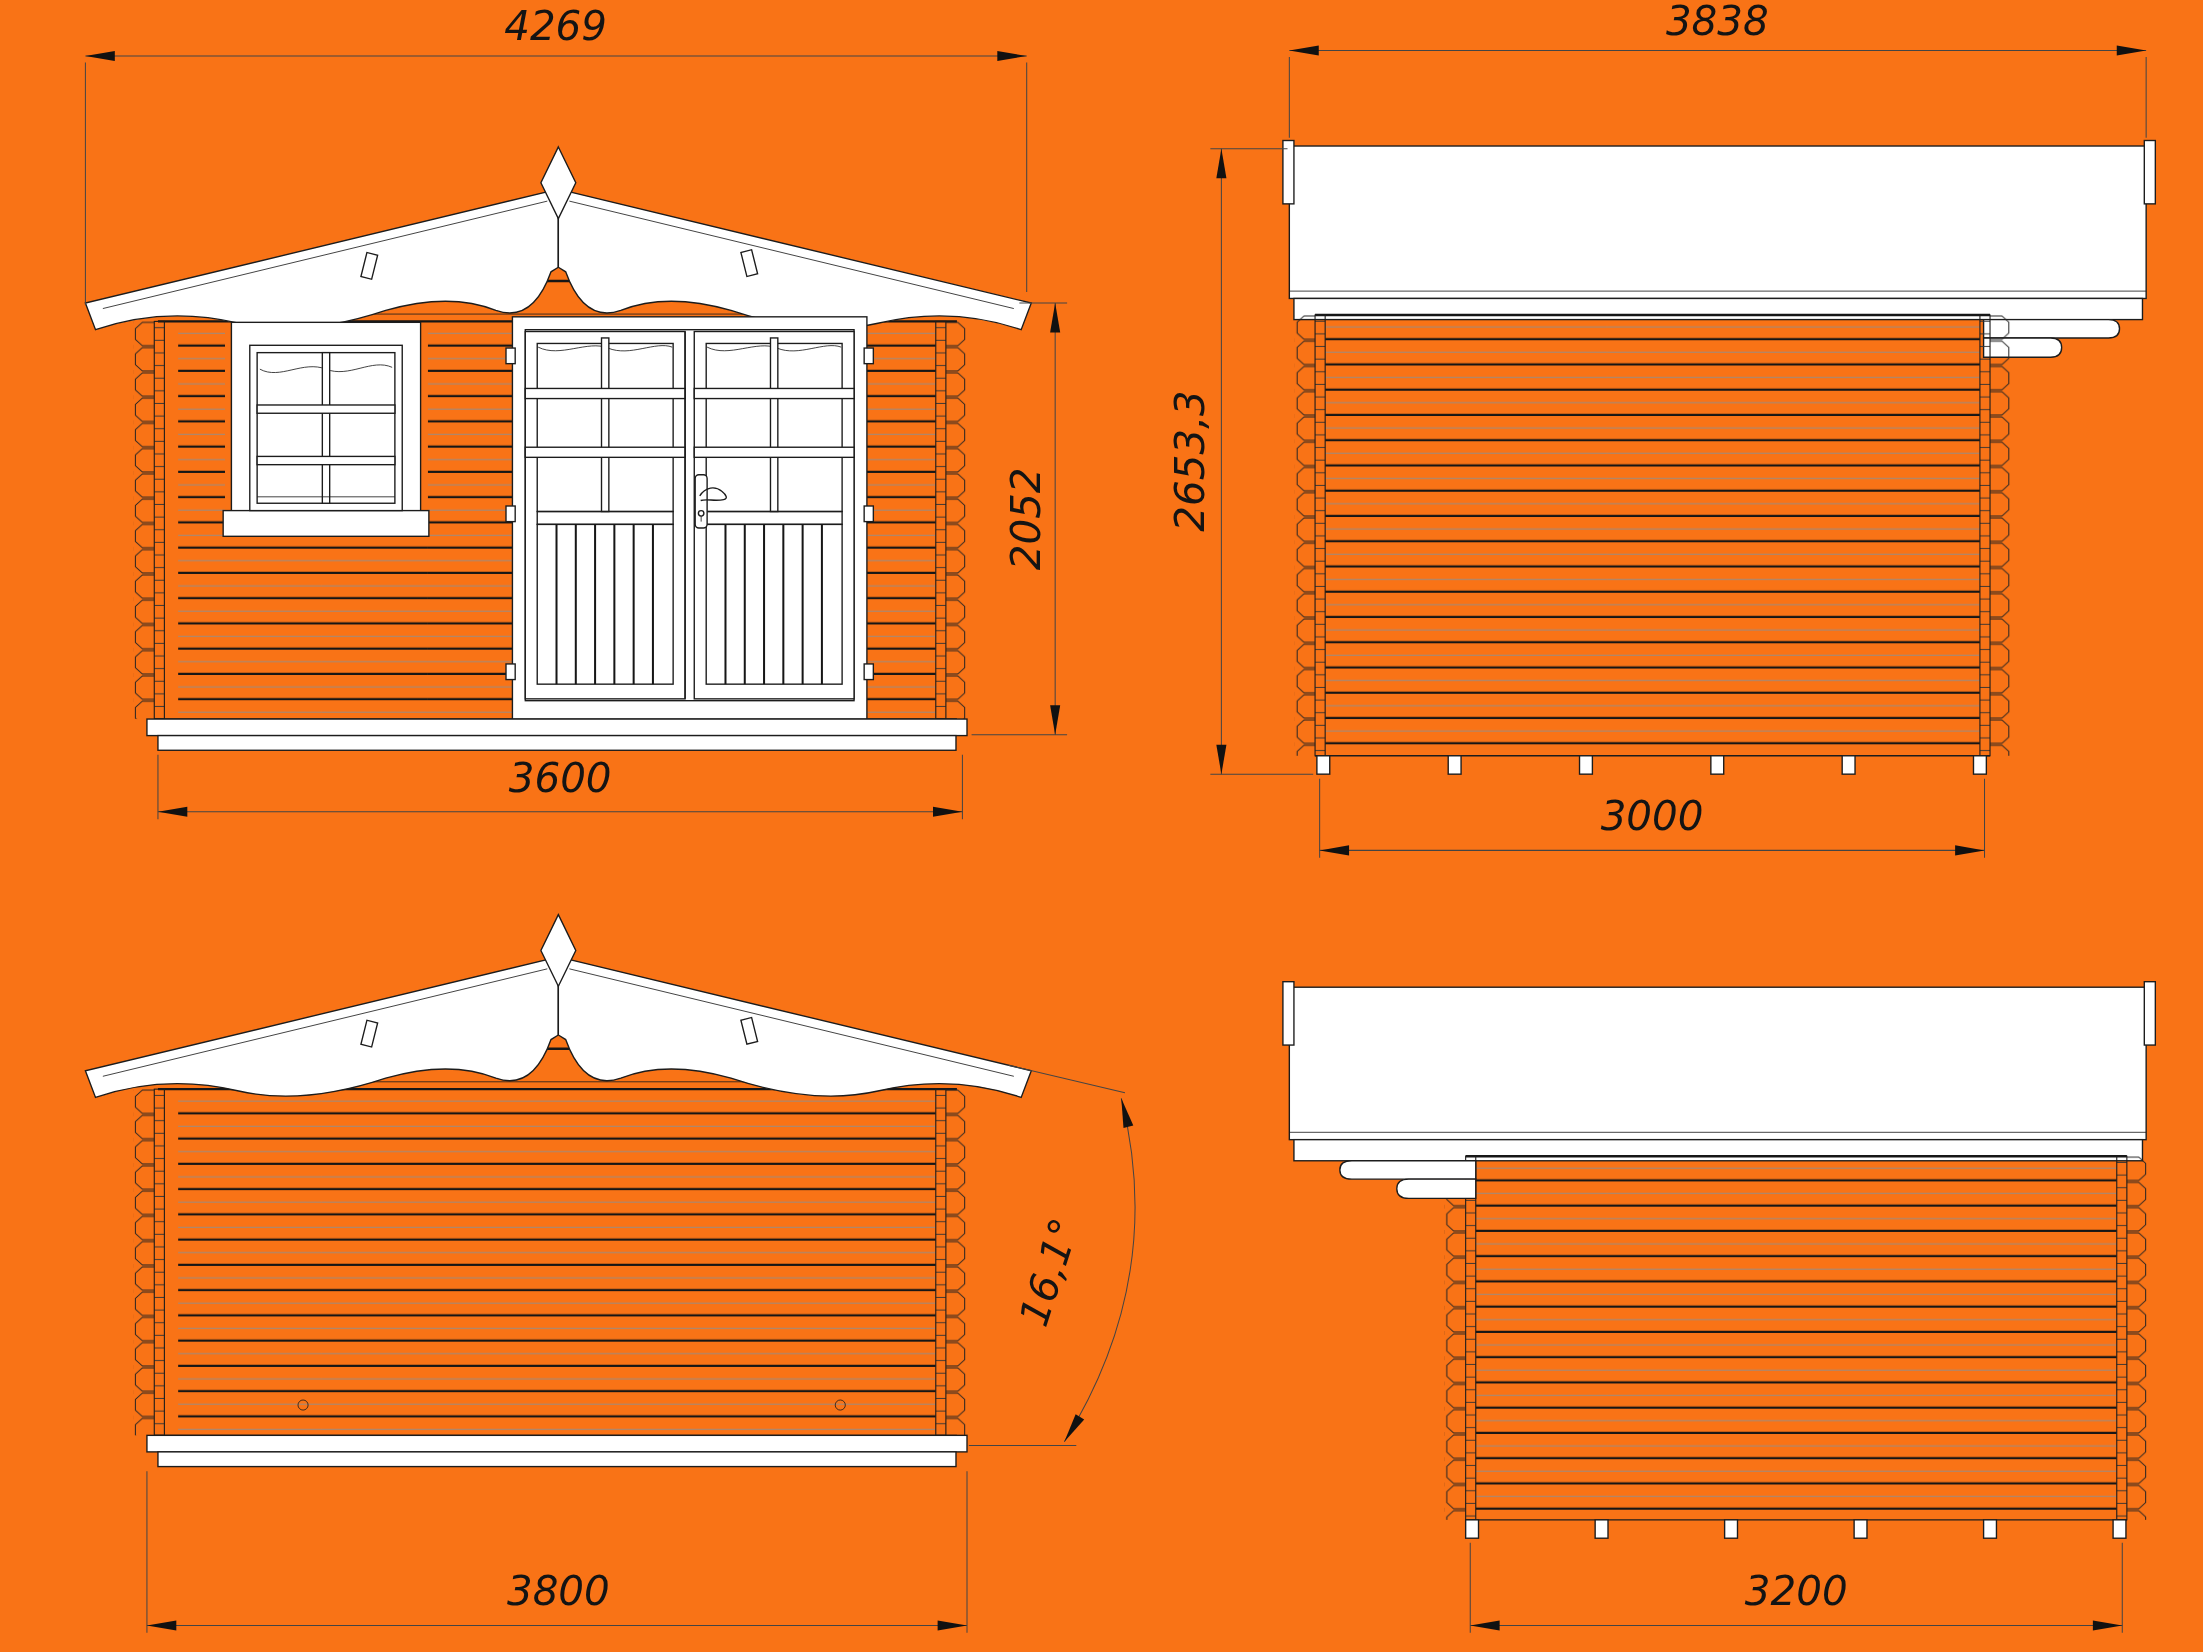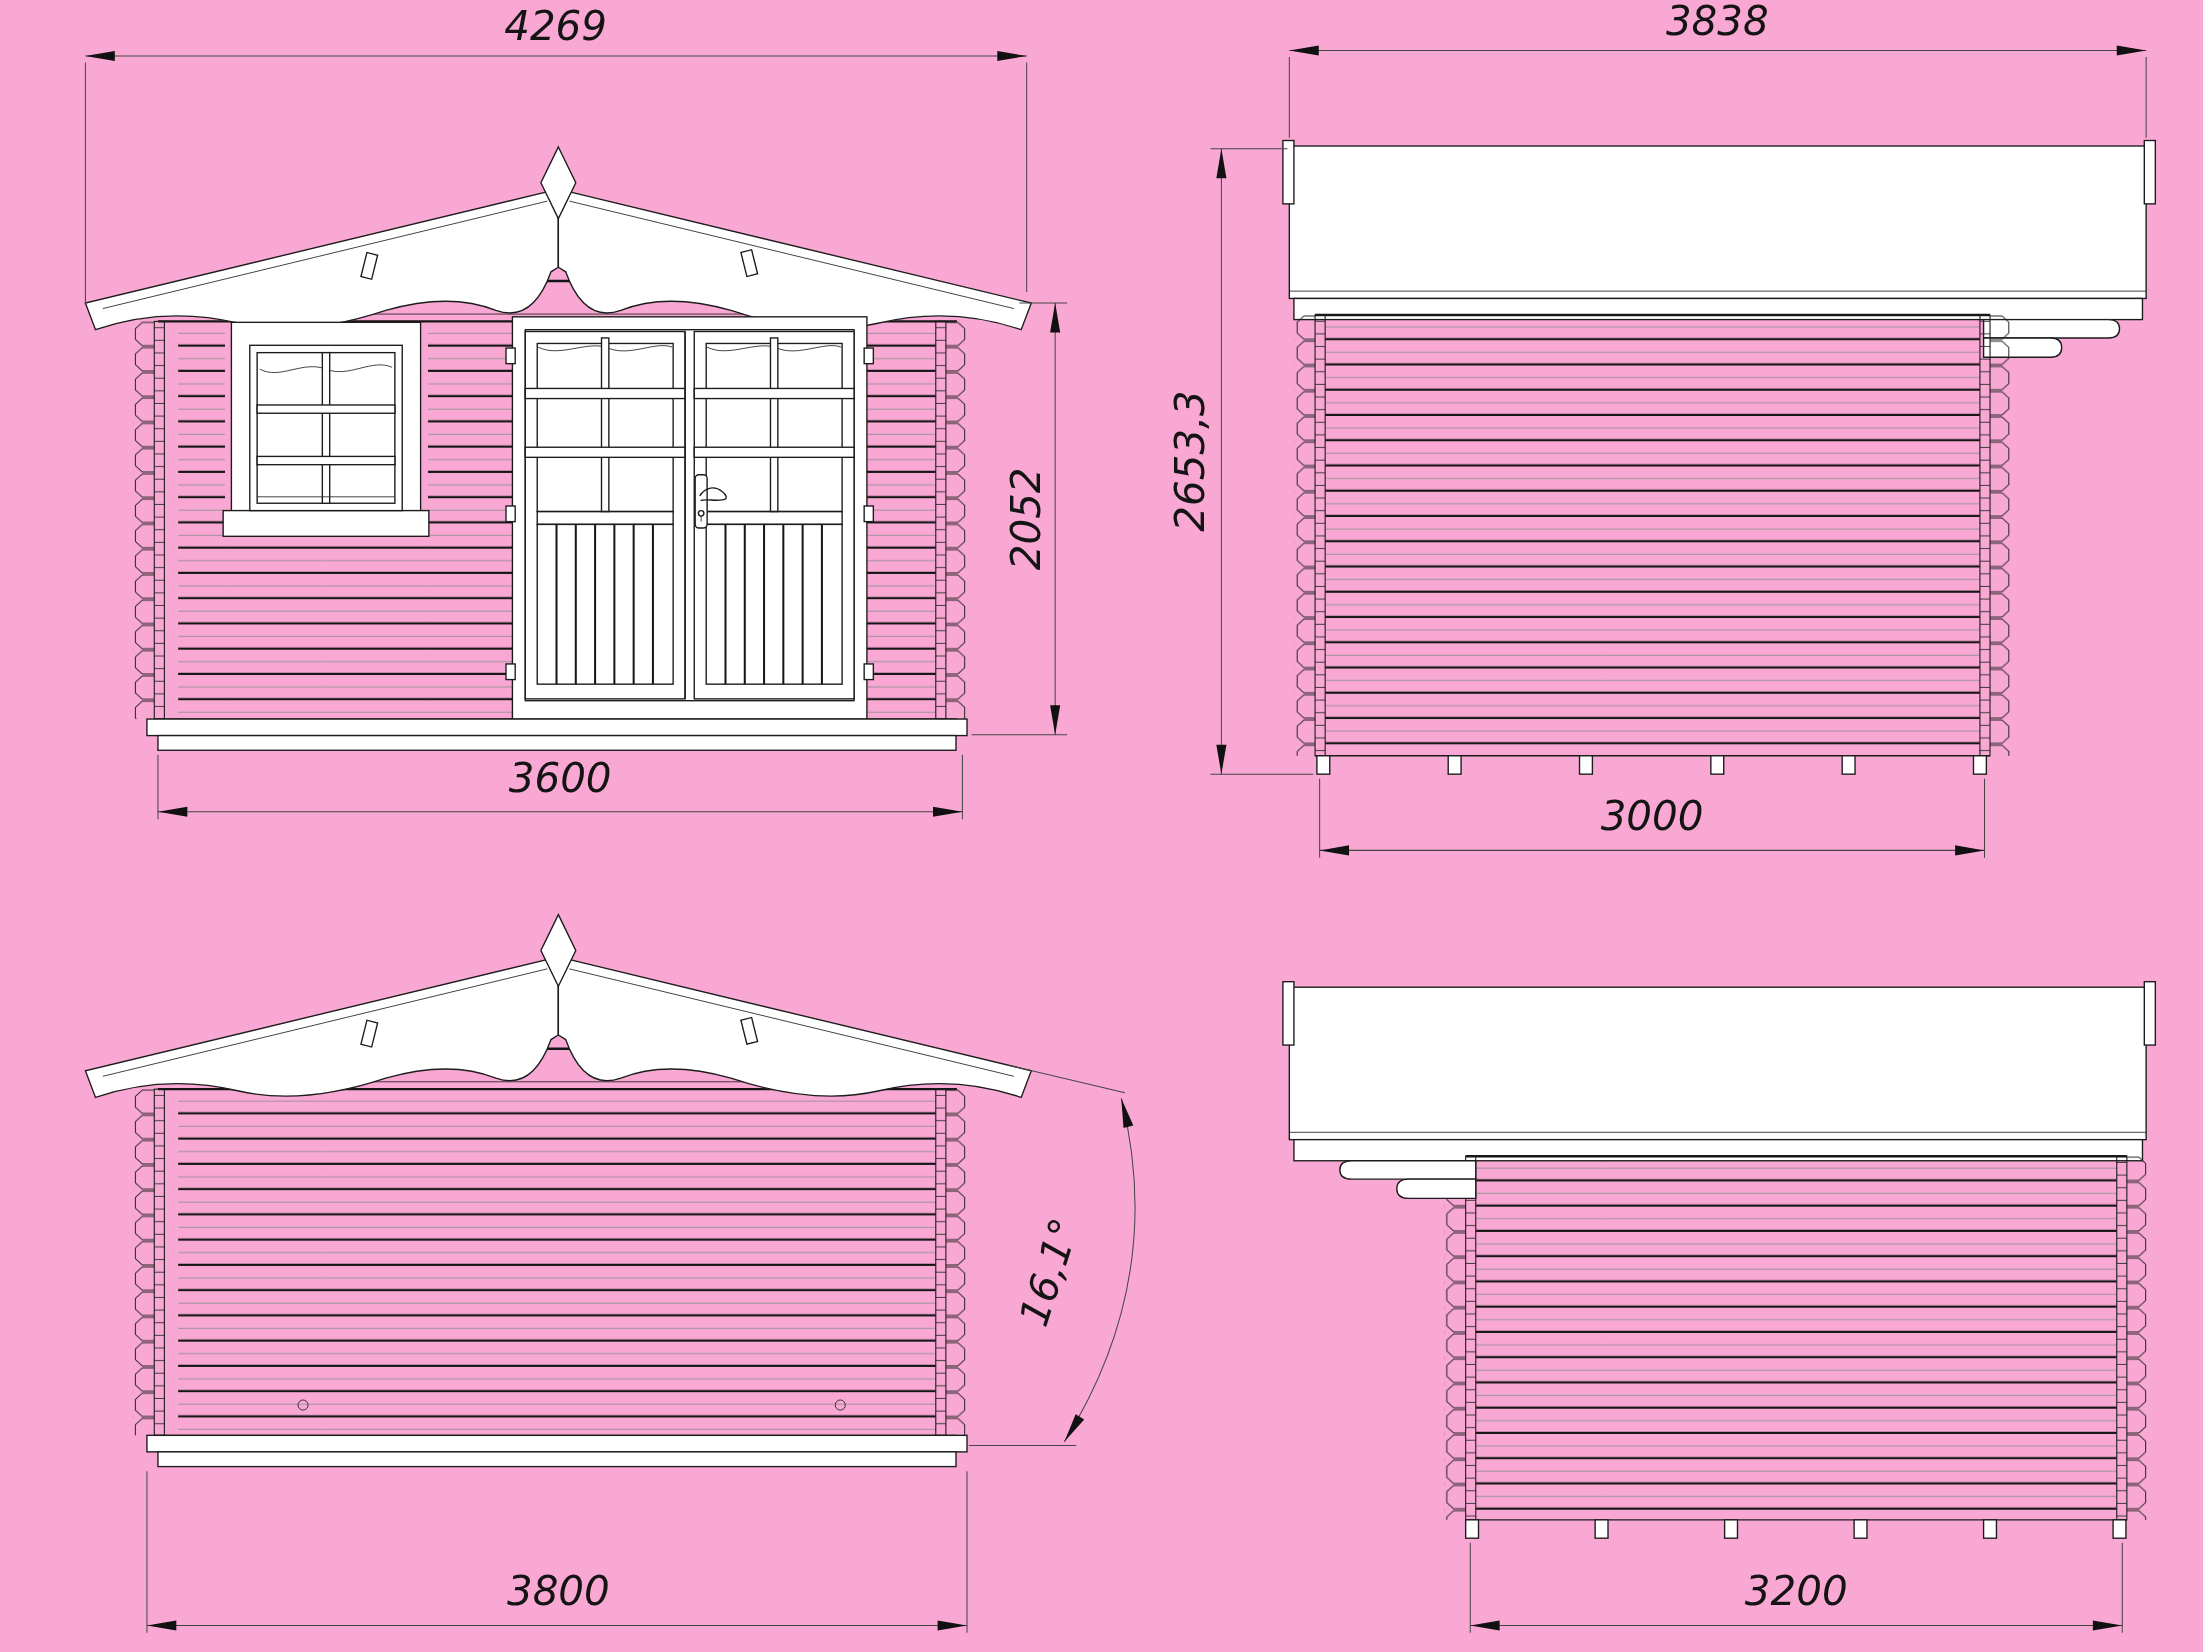--- a/index.html
+++ b/index.html
@@ -1,16 +1,16 @@
 <!DOCTYPE html>
 <html style="font-size:14.7px"><head>
 <meta charset="utf-8">
 <style>
   html,body{margin:0;padding:0;background:#ffffff;}
-  .sheet{width:2204px;height:1653px;background:#f9a8d4;overflow:hidden;}
+  .sheet{width:2204px;height:1653px;background:#f97316;overflow:hidden;}
   svg{display:block;}
   text{font-family:"DejaVu Sans","Liberation Sans",sans-serif;font-style:italic;fill:#141414;}
   .dimtxt{font-size:44px;}
   .ol{stroke:#1c1c1c;stroke-width:1.5;fill:#fff;}
   .oln{stroke:#1c1c1c;stroke-width:1.5;fill:none;}
   .thin{stroke:#1c1c1c;stroke-width:0.9;fill:none;}
   .dim{stroke:#444;stroke-width:1.1;fill:none;}
   .dark{stroke:#161616;stroke-width:2.6;fill:none;}
   .arr{fill:#111;stroke:none;}
 </style>

